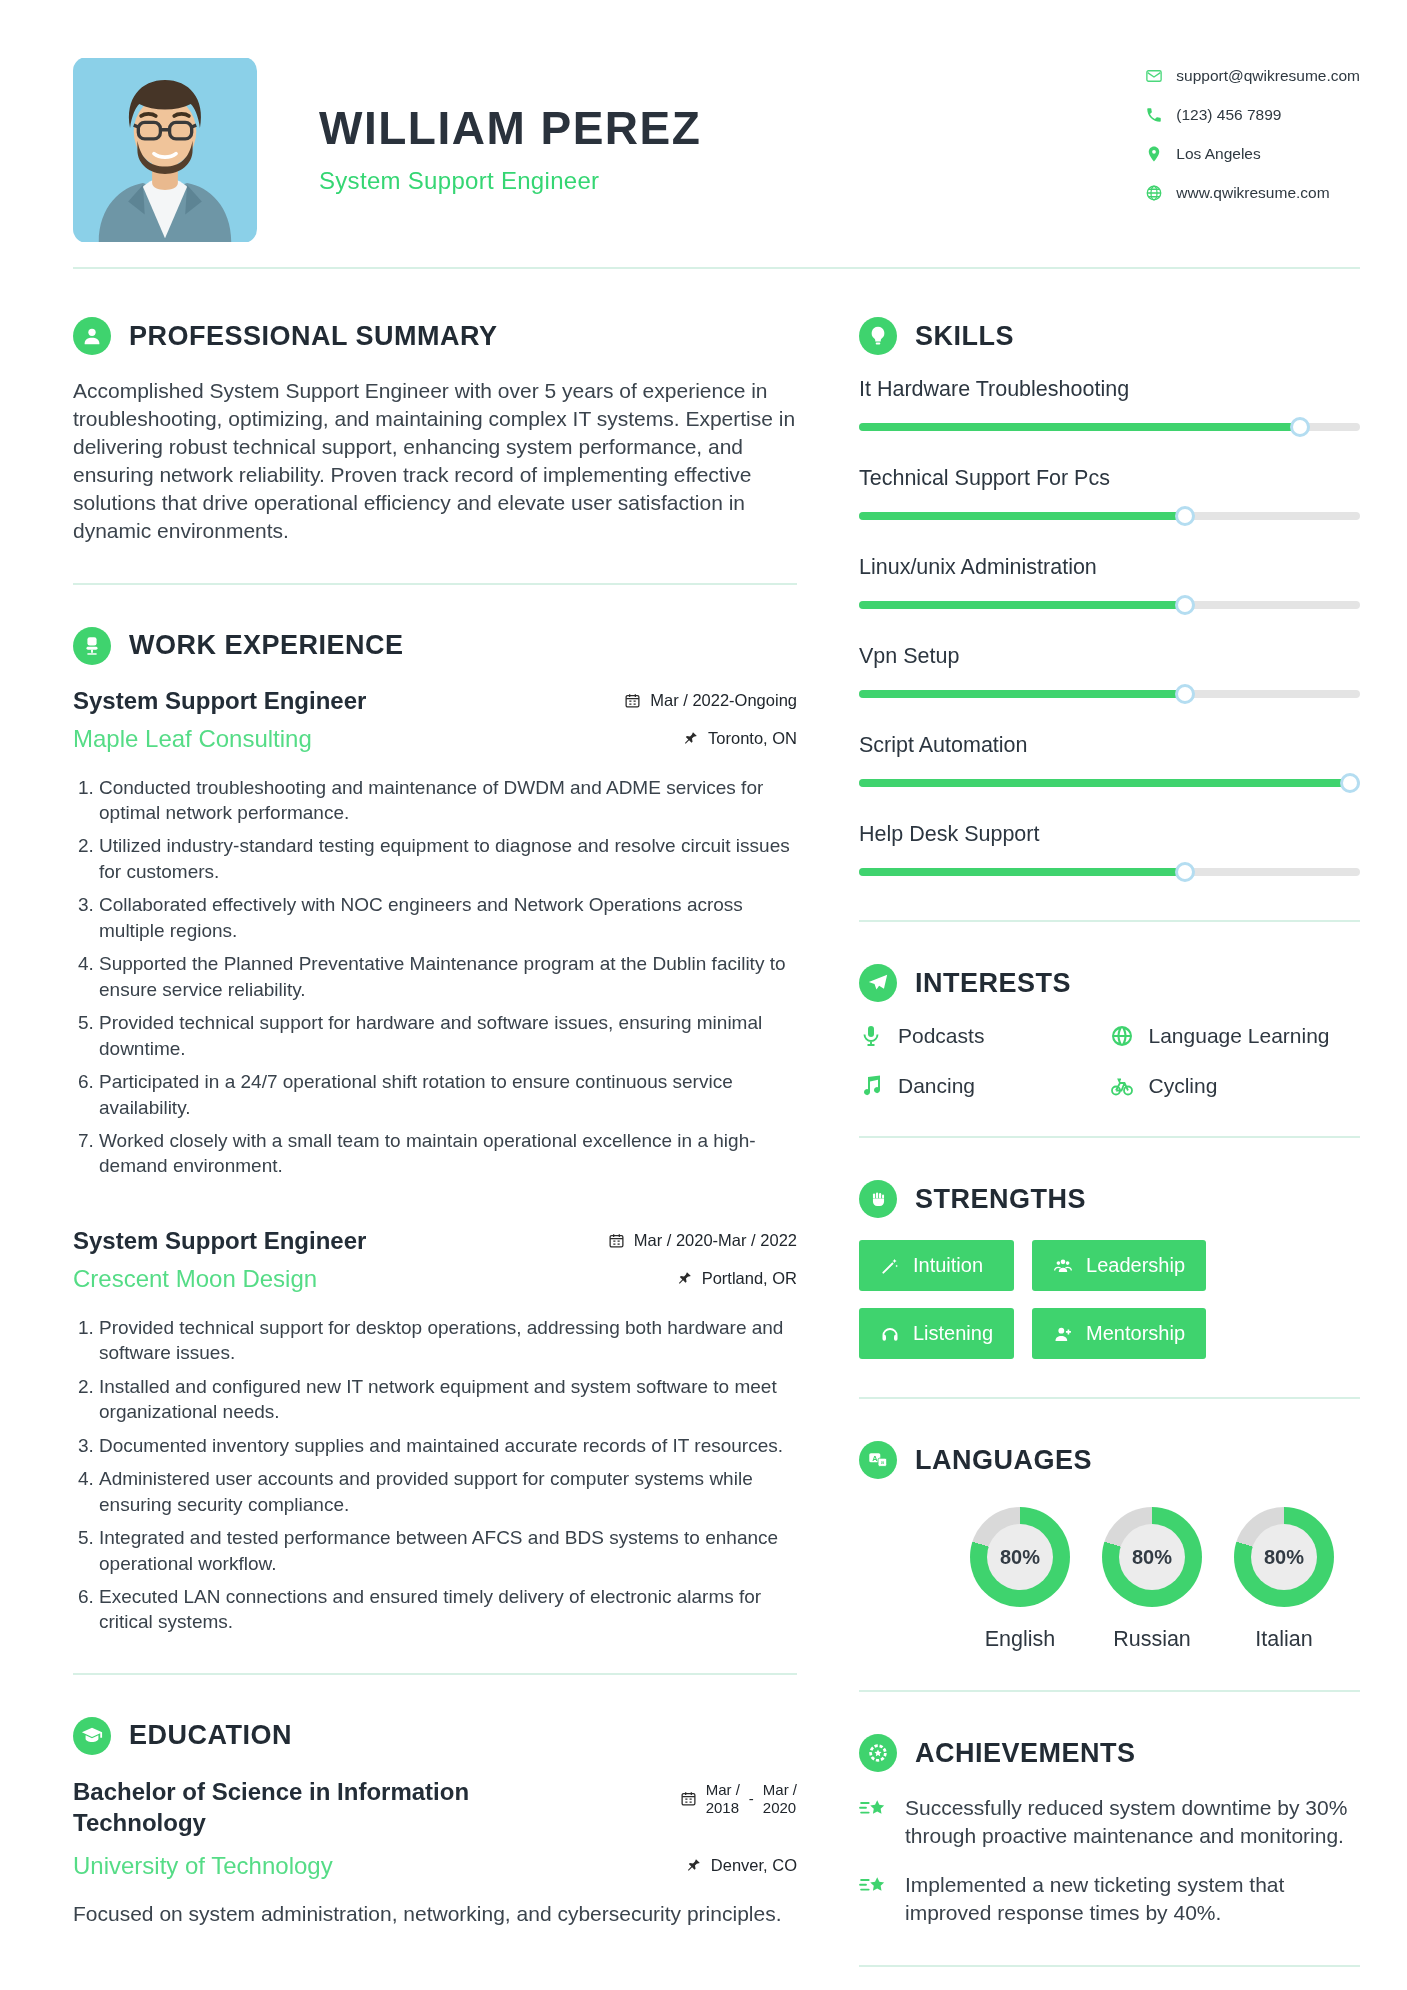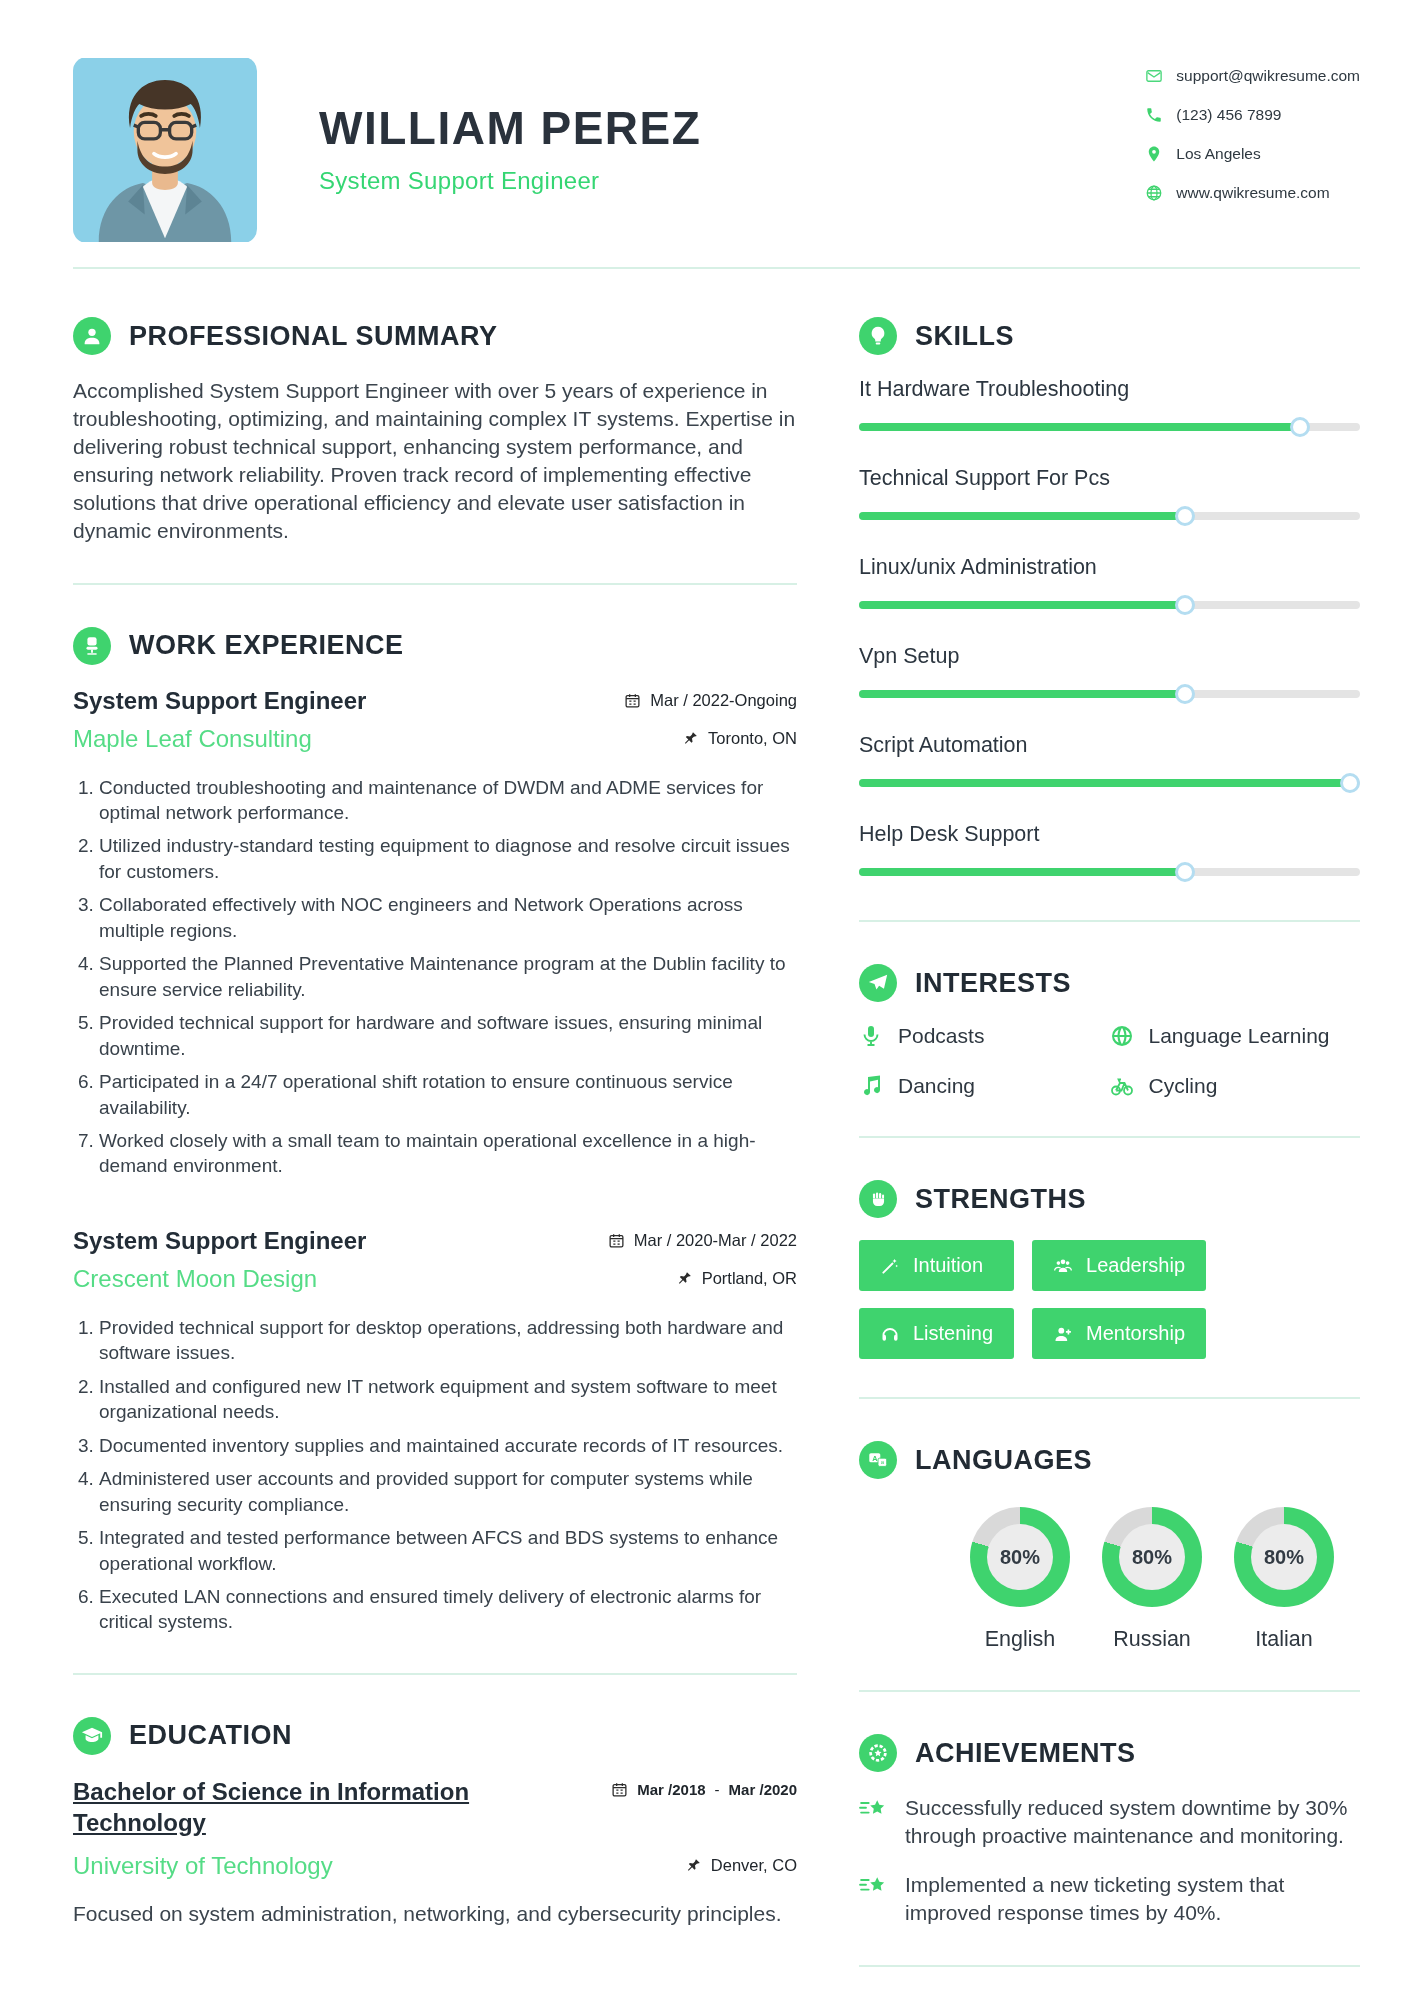--- a/index.html
+++ b/index.html
@@ -36,23 +36,23 @@
   .job-head { display:flex; justify-content:space-between; align-items:baseline; }
   .job-title { font-size:24px; font-weight:700; color:#232d37; }
   .meta { display:flex; align-items:center; gap:9px; font-size:16.5px; color:#20262c; }
   .meta svg { width:17px; height:17px; }
   .job-sub { display:flex; justify-content:space-between; align-items:baseline; margin-top:10px; }
   .company { font-size:24px; color:#55dc86; font-weight:500; }
   .job-bullets { margin-top:22px; padding-left:26px; }
   .job-bullets li { font-size:19px; line-height:1.34; color:#39424b; margin-bottom:8px; }
   
   .edu-row { display:flex; justify-content:space-between; align-items:flex-start; }
-  .edu-degree { width:430px; font-size:24px; font-weight:700; color:#232d37; line-height:1.28;text-decoration:underline; }
+  .edu-degree { width:430px; font-size:24px; font-weight:700; color:#232d37; line-height:1.28; }
   .edu-date { display:flex; align-items:center; gap:9px; font-size:15px; color:#20262c; padding-top:4px; }
-  .edu-stack { display:flex; line-height:1.18;font-weight:bold; }
+  .edu-stack { display:flex; flex-direction:column; line-height:1.18; }
   .edu-sub { display:flex; justify-content:space-between; align-items:baseline; margin-top:14px; }
   .edu-desc { font-size:21px; line-height:1.33; color:#3b444d; margin-top:20px; }
   
   .skill { margin-bottom:29px; }
   .skill-label { font-size:21.5px; color:#2c3640; margin-bottom:15px; }
   .skill-slider { position:relative; height:20px; }
   .skill-track { position:absolute; left:0; right:0; top:6px; height:8px; border-radius:4px; background:#e4e4e4; }
   .skill-fill { position:absolute; left:0; top:6px; height:8px; border-radius:4px; background:#3fd36e; width:calc(var(--p) * 1%); }
   .skill-knob { position:absolute; top:0; left:calc(var(--p) * 1% - 10px); width:20px; height:20px; background:#fff; border:3px solid #b4ddf1; border-radius:50%; }
   

